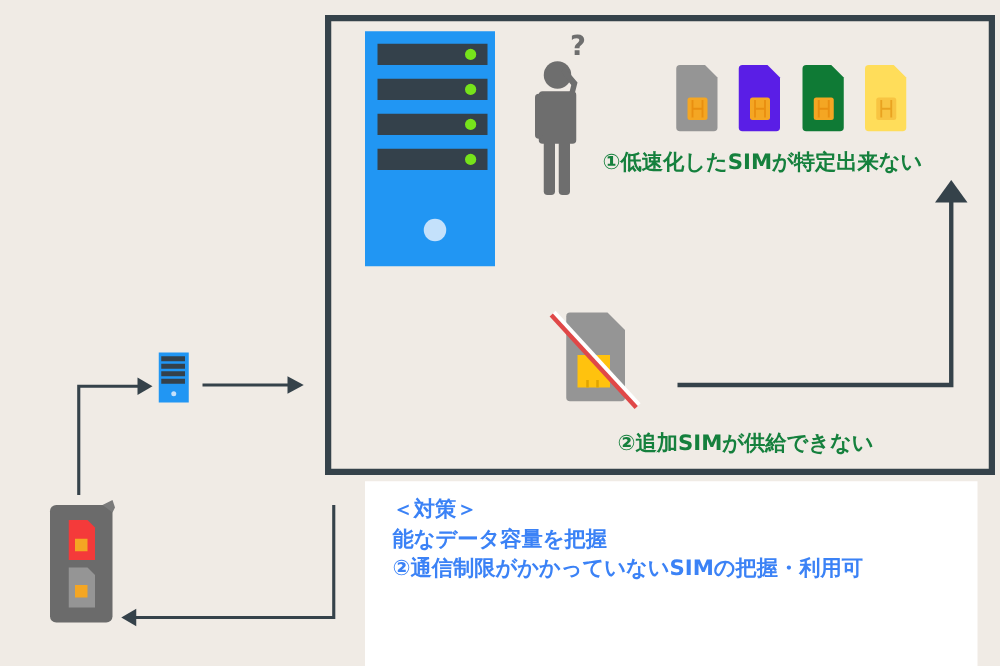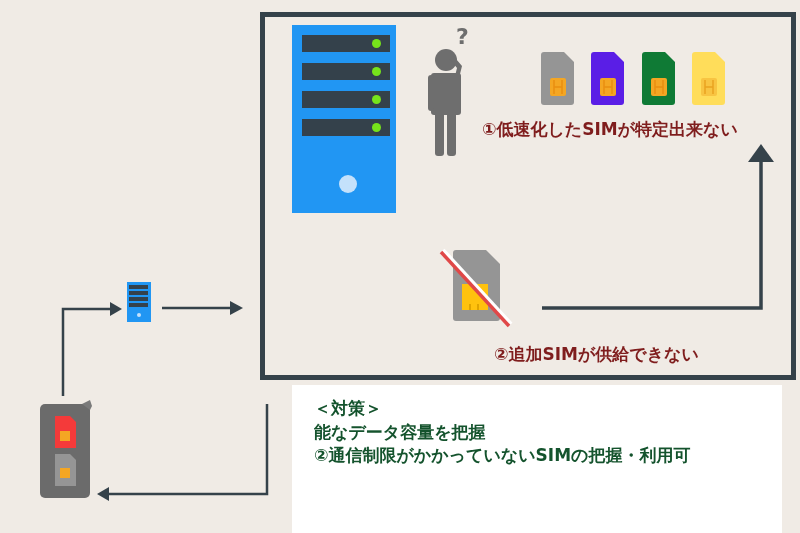--- a/index.html
+++ b/index.html
@@ -23,28 +23,28 @@
   }
   .led {
     position: absolute; right: 9px; top: 4px; width: 9px; height: 9px;
     border-radius: 50%; background: #76e31b;
   }
   .power {
     position: absolute; left: 47px; top: 150px; width: 18px; height: 18px;
     border-radius: 50%; background: #c4e1fb;
   }
   .caption {
-    color: #7f1d1d; font-size: 17px; font-weight: bold; white-space: nowrap;
+    color: #15803d; font-size: 17px; font-weight: bold; white-space: nowrap;
   }
   .countermeasures {
     left: 292px; top: 385px; width: 490px; height: 148px;
     background: #ffffff;
   }
   .cm-line {
-    color: #14532d; font-size: 17px; line-height: 23.5px; white-space: nowrap;
+    color: #3b82f6; font-size: 17px; line-height: 23.5px; white-space: nowrap;
     padding-left: 22px; font-weight: bold;
   }
   .cm-line:first-child { margin-top: 12px; }
   svg { position: absolute; overflow: visible; }
 </style>
 </head>
 <body>
 
 <div class="abs frame"></div>
 

